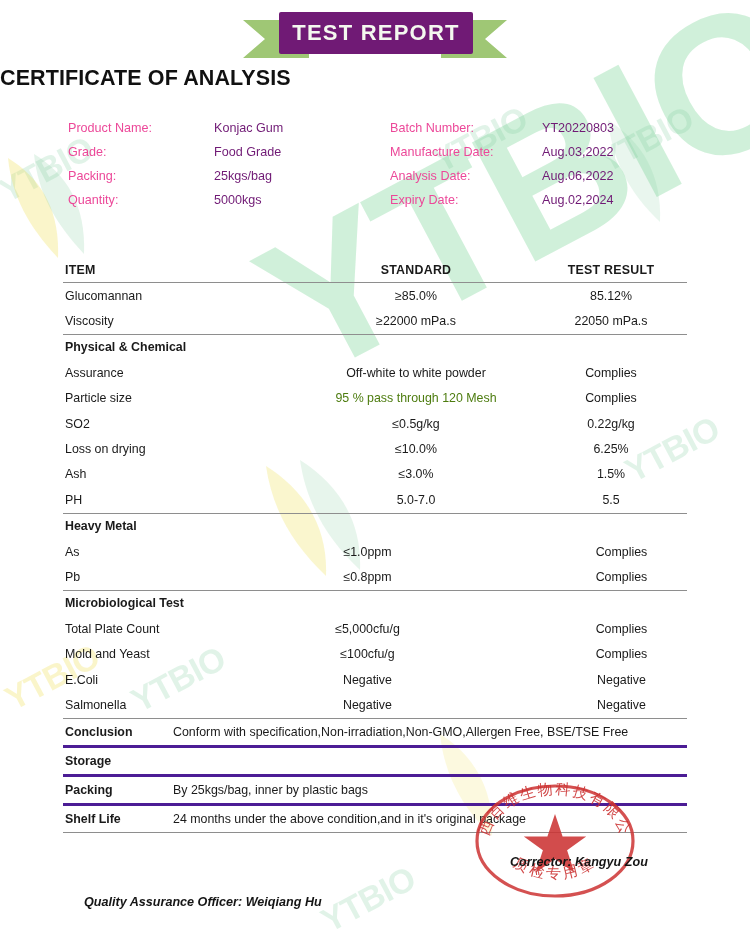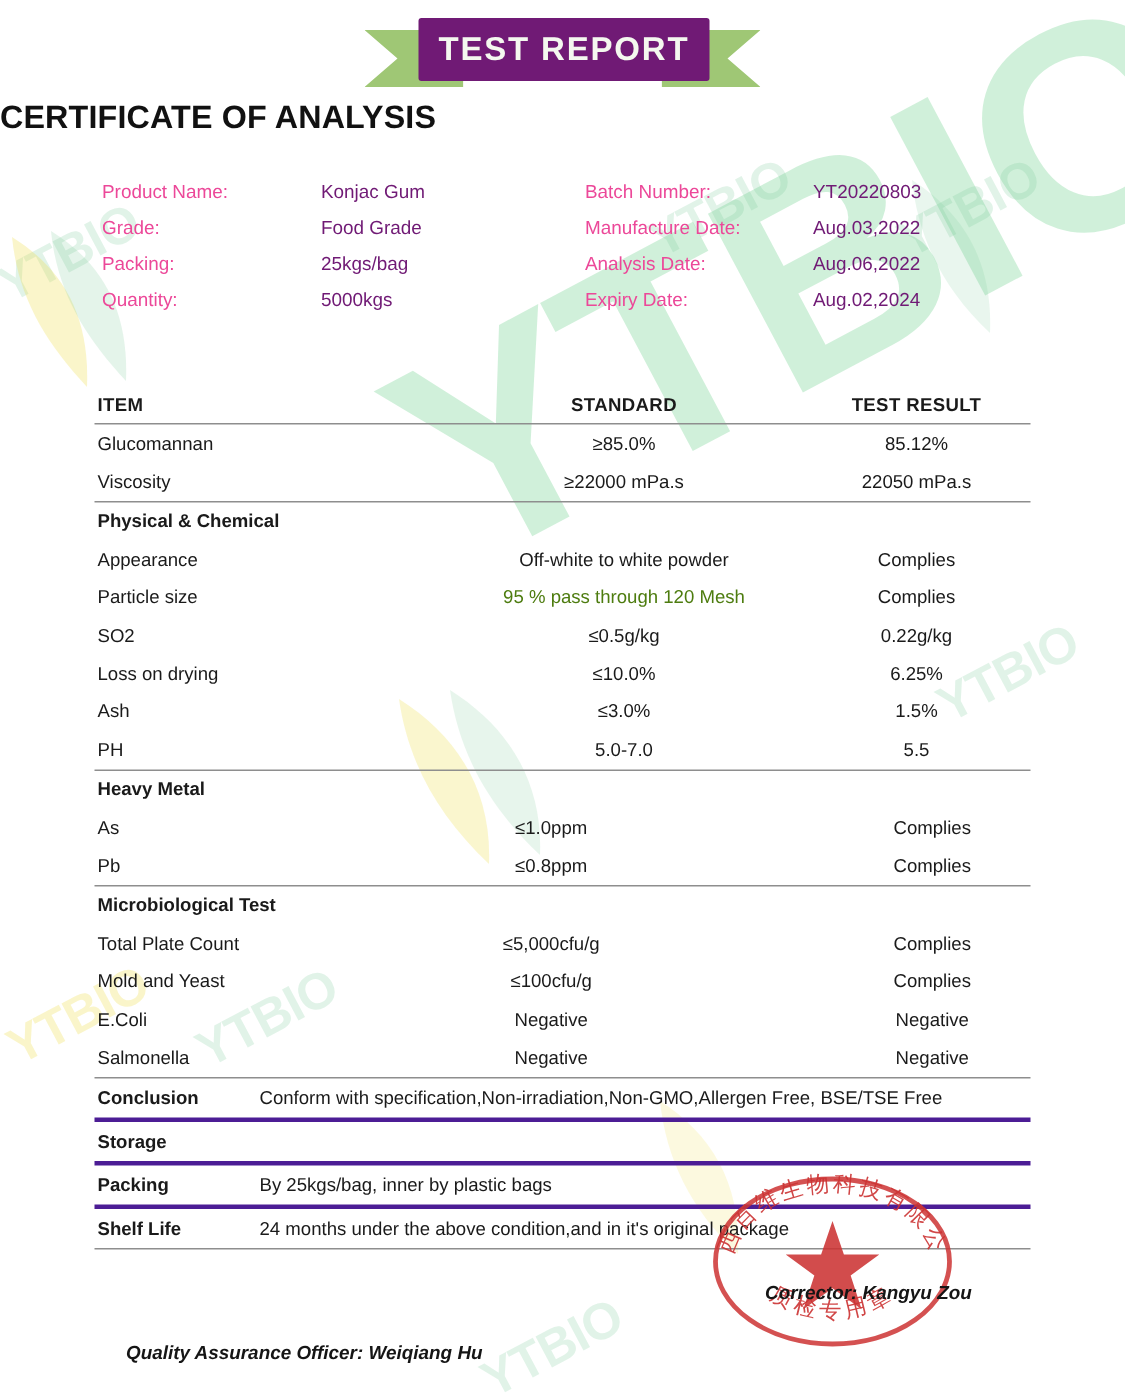--- a/index.html
+++ b/index.html
@@ -270,21 +270,21 @@
       <div class="c-res">22050 mPa.s</div>
     </div>
 
     <div class="row section-row">
       <div class="c-item">Physical &amp; Chemical</div>
       <div class="c-std"></div>
         <div class="c-res"></div>
     </div>
 
     <div class="row">
-      <div class="c-item">Appearance</div>
+      <div class="c-item">Assurance</div>
       <div class="c-std">Off-white to white powder</div>
       <div class="c-res">Complies</div>
     </div>
     <div class="row">
       <div class="c-item">Particle size</div>
       <div class="c-std tint">95 % pass through 120 Mesh</div>
       <div class="c-res">Complies</div>
     </div>
     <div class="row">
       <div class="c-item">SO2</div>

